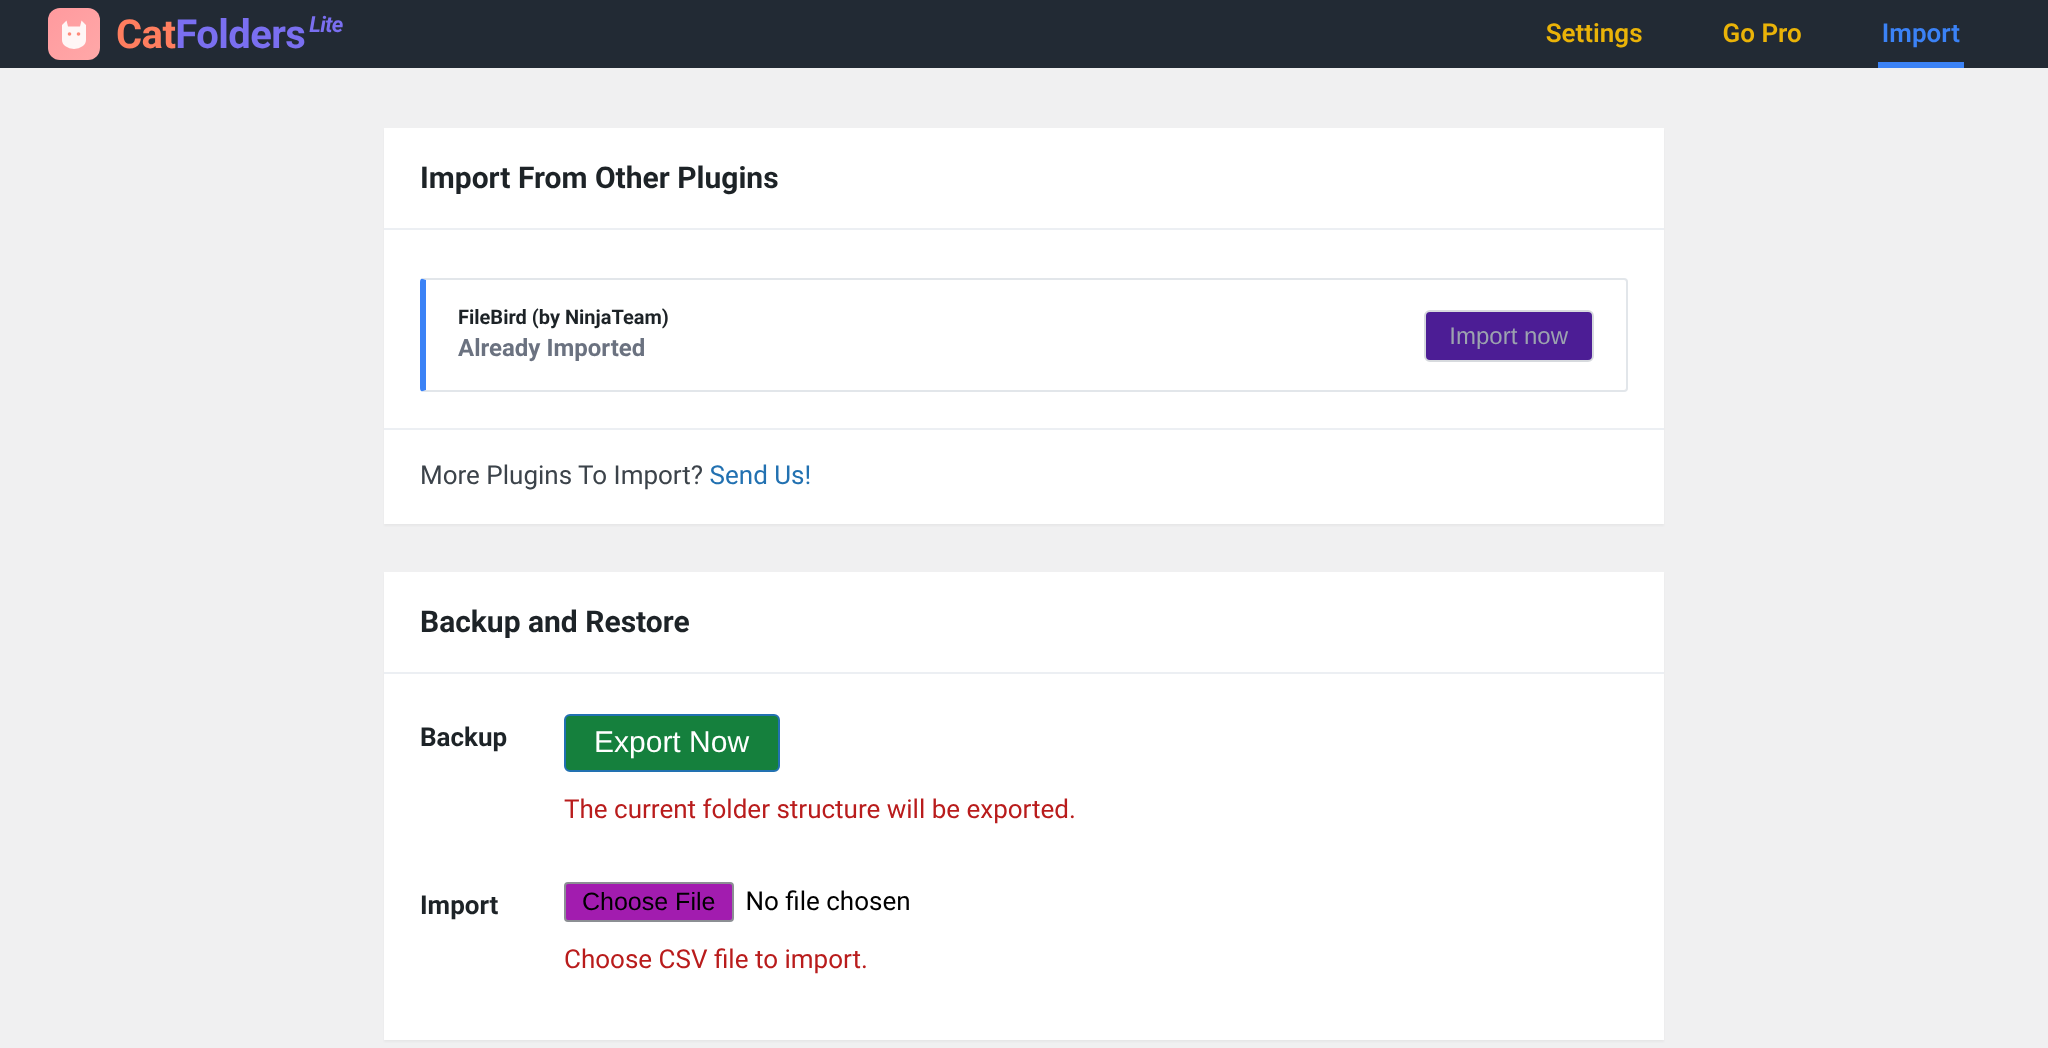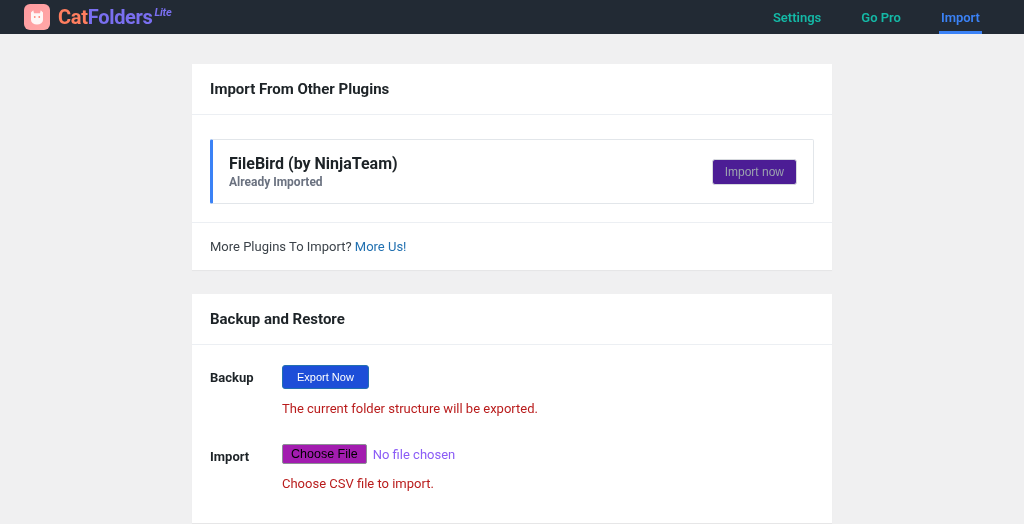--- a/index.html
+++ b/index.html
@@ -48,21 +48,21 @@
       margin-left: 2px;
     }
     .nav-tabs {
       margin-left: auto;
       display: flex;
       align-items: stretch;
       height: 100%;
       gap: 0;
     }
     .nav-tab {
-      color: #14b8a6;
+      color: #eab308;
       font-weight: 600;
       font-size: 13px;
       padding: 0 20px;
       display: flex;
       align-items: center;
       cursor: pointer;
       position: relative;
     }
     .nav-tab.active {
       color: #3b82f6;
@@ -103,21 +103,21 @@
       border: 1px solid #e2e6ea;
       border-left: 3px solid #3b82f6;
       border-radius: 2px;
       padding: 14px 16px;
       display: flex;
       align-items: center;
       justify-content: space-between;
     }
     .import-title {
       font-weight: 700;
-      font-size: 16px;
+      font-size: 10px;
       color: #1d2327;
     }
     .import-status {
       font-size: 12px;
       color: #6b7280;
       margin-top: 2px;
       font-weight: bold;
     }
     .btn-import-now {
       background: #4c1d95;
@@ -151,26 +151,26 @@
       width: 72px;
       font-weight: 700;
       font-size: 13px;
       color: #1d2327;
       padding-top: 5px;
     }
     .backup-content {
       flex: 1;
     }
     .btn-export {
-      background: #1d4ed8;
+      background: #15803d;
       color: #fff;
       border: 1px solid #2271b1;
       border-radius: 3px;
       padding: 5px 14px;
-      font-size: 11px;
+      font-size: 15px;
       cursor: pointer;
       font-weight: 400;
     }
     .backup-desc {
       margin-top: 12px;
       font-size: 13px;
       color: #b91c1c;
     }
     .file-choose {
       display: inline-flex;
@@ -180,21 +180,21 @@
     .file-btn {
       border: 1px solid #8c8f94;
       border-radius: 2px;
       background: #a21caf;
       padding: 2px 8px;
       font-size: 12.5px;
       cursor: pointer;
     }
     .file-status {
       font-size: 13px;
-      color: #8b5cf6;
+      color: #000000;
     }
   </style>
 </head>
 <body>
 
 <div class="topbar">
   <div class="logo-area">
     <div class="logo-icon">
       <svg viewBox="0 0 24 24" fill="none">
         <path d="M4 6 L7 3 L8 7 L16 7 L17 3 L20 6 L20 16 A8 6 0 0 1 4 16 Z" fill="#fff" opacity="0.9"></path>
@@ -222,21 +222,21 @@
     <div class="panel-body">
       <div class="import-row">
         <div>
           <div class="import-title">FileBird (by NinjaTeam)</div>
           <div class="import-status">Already Imported</div>
         </div>
         <button class="btn-import-now" disabled="">Import now</button>
       </div>
     </div>
     <div class="panel-footer">
-      <span>More Plugins To Import? </span><a>More Us!</a>
+      <span>More Plugins To Import? </span><a>Send Us!</a>
     </div>
   </div>
 
   <div class="panel">
     <div class="panel-header">
       <h2>Backup and Restore</h2>
     </div>
     <div class="backup-section">
       <div class="backup-row">
         <div class="backup-label">Backup</div>

